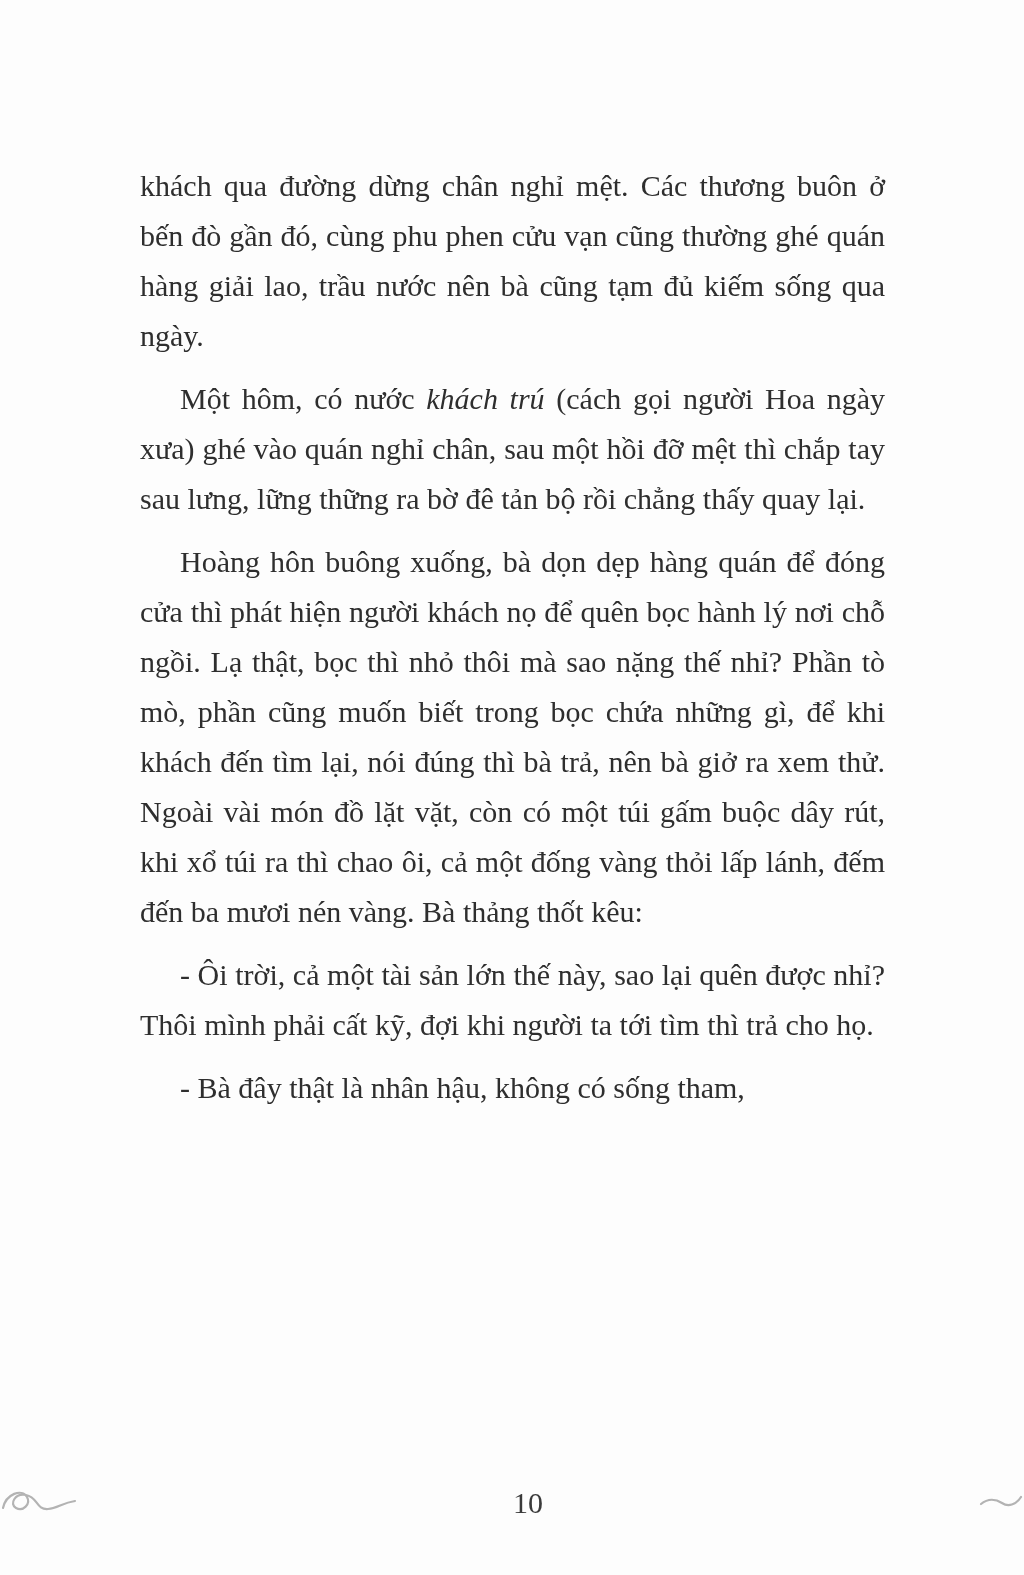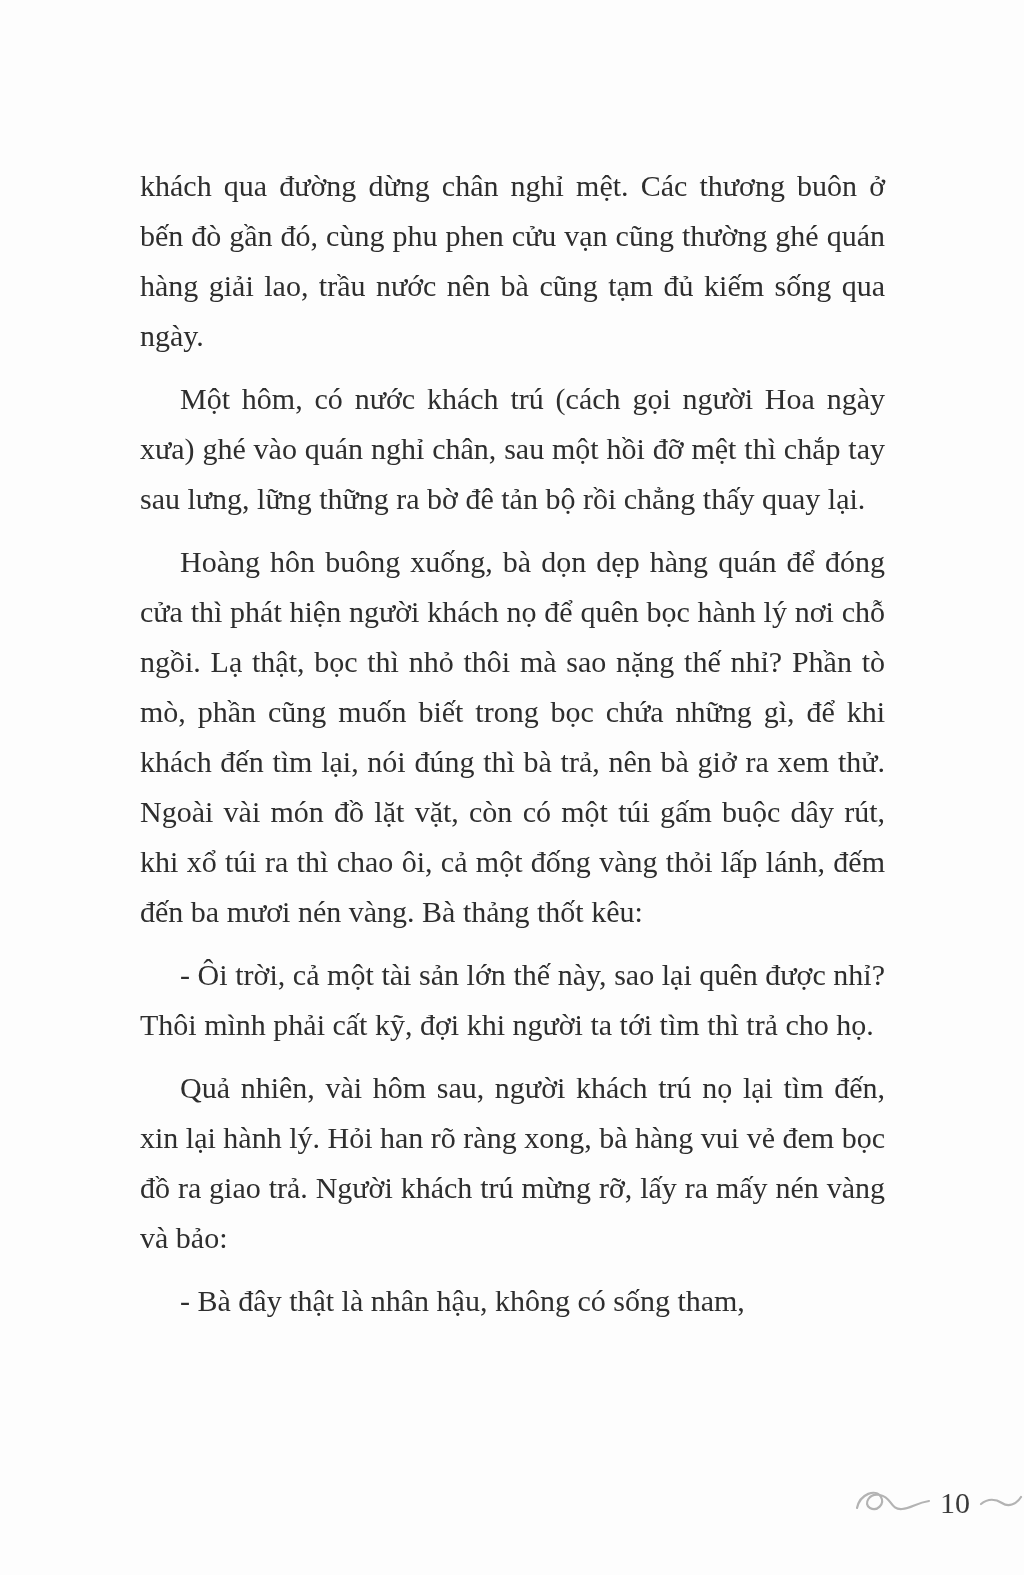--- a/index.html
+++ b/index.html
@@ -30,29 +30,30 @@
     margin: 0 0 13px 0;
     font-size: 30px;
     line-height: 50px;
     text-align: justify;
     color: #2e2e2e;
   }
   p.para.indent {
     text-indent: 40px;
   }
   .italic {
+    font-style: italic;
   }
   .footer {
     position: absolute;
     left: 0;
     top: 1462px;
     width: 1024px;
     display: flex;
     align-items: center;
-    justify-content: flex-end;
+    justify-content: space-between;
     gap: 8px;
   }
   .flourish {
     display: block;
   }
   .page-number {
     font-size: 30px;
     line-height: 40px;
     color: #3a3a3a;
   }
@@ -60,21 +61,20 @@
 </head>
 <body>
 
 <div class="page">
 
   <div class="text-block" id="paragraphs-container">
       <p class="para"><span>khách qua đường dừng chân nghỉ mệt. Các thương buôn ở bến đò gần đó, cùng phu phen cửu vạn cũng thường ghé quán hàng giải lao, trầu nước nên bà cũng tạm đủ kiếm sống qua ngày.</span></p>
       <p class="para indent"><span>Một hôm, có nước </span><span class="italic">khách trú</span><span> (cách gọi người Hoa ngày xưa) ghé vào quán nghỉ chân, sau một hồi đỡ mệt thì chắp tay sau lưng, lững thững ra bờ đê tản bộ rồi chẳng thấy quay lại.</span></p>
       <p class="para indent"><span>Hoàng hôn buông xuống, bà dọn dẹp hàng quán để đóng cửa thì phát hiện người khách nọ để quên bọc hành lý nơi chỗ ngồi. Lạ thật, bọc thì nhỏ thôi mà sao nặng thế nhỉ? Phần tò mò, phần cũng muốn biết trong bọc chứa những gì, để khi khách đến tìm lại, nói đúng thì bà trả, nên bà giở ra xem thử. Ngoài vài món đồ lặt vặt, còn có một túi gấm buộc dây rút, khi xổ túi ra thì chao ôi, cả một đống vàng thỏi lấp lánh, đếm đến ba mươi nén vàng. Bà thảng thốt kêu:</span></p>
       <p class="para indent"><span>- Ôi trời, cả một tài sản lớn thế này, sao lại quên được nhỉ? Thôi mình phải cất kỹ, đợi khi người ta tới tìm thì trả cho họ.</span></p>
-      <p class="para indent"><span>Quả nhiên, vài hôm sau, người khách trú nọ lại tìm đến, xin lại hành lý. Hỏi han rõ ràng xong, bà hàng vui vẻ đem bọc đồ ra giao trả. Người khách trú mừng rỡ, lấy ra mấy nén vàng và bảo:</span></p>
       <p class="para indent"><span>- Bà đây thật là nhân hậu, không có sống tham,</span></p>
     </div>
 
   <div class="footer">
     <svg class="flourish" width="78" height="34" viewBox="0 0 78 34" fill="none" xmlns="http://www.w3.org/2000/svg">
       <path d="M3 22 C 6 8, 22 2, 27 11 C 31 18, 23 26, 16 22 C 9 18, 15 7, 26 9 C 38 11, 36 24, 48 23 C 58 22, 62 17, 75 15" stroke="#b3b3b3" stroke-width="2.2" stroke-linecap="round" fill="none"></path>
     </svg>
     <span class="page-number">10</span>
     <svg class="flourish" width="46" height="26" viewBox="0 0 46 26" fill="none" xmlns="http://www.w3.org/2000/svg">
       <path d="M3 14 C 10 8, 18 9, 24 13 C 30 17, 38 15, 43 7" stroke="#b3b3b3" stroke-width="2.2" stroke-linecap="round" fill="none"></path>

